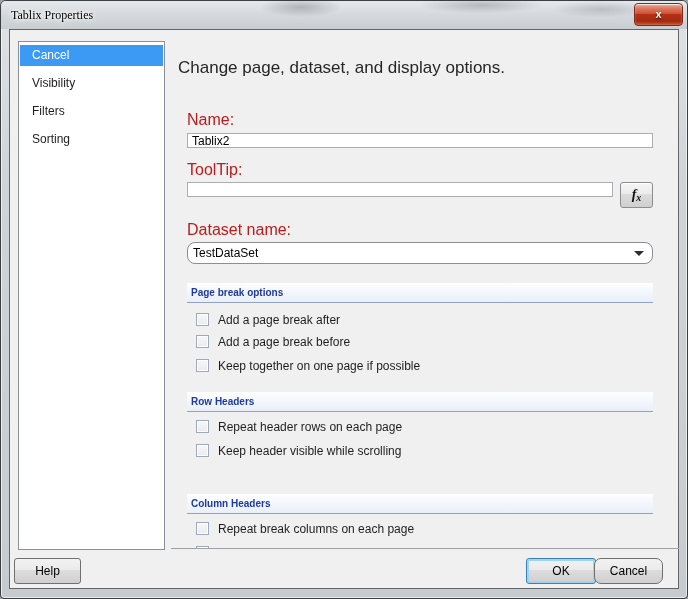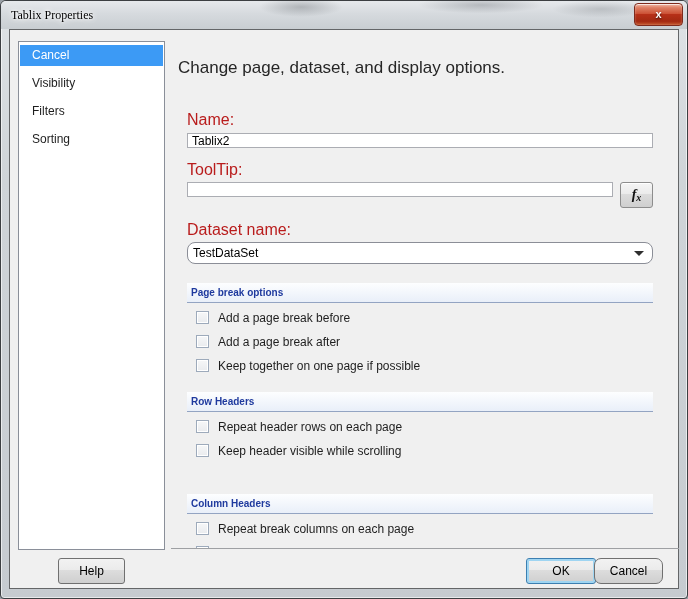--- a/index.html
+++ b/index.html
@@ -59,21 +59,21 @@
   .opt-row{margin-top:9px;height:15px;display:flex;align-items:center;}
   .opt-row.first{margin-top:7px;}
   .checkbox{width:13px;height:13px;box-sizing:border-box;margin-left:9px;border:1px solid #9daabb;
     background:linear-gradient(180deg,#f6f7f8 0%,#e9ebee 100%);box-shadow:inset 0 0 0 1px #fff;cursor:default;}
   .opt-label{margin-left:9px;font-size:12px;color:#1e1e1e;cursor:default;}
 
   
   .btn{position:absolute;top:528px;height:26px;box-sizing:border-box;border:1px solid #707070;border-radius:3px;
     background:linear-gradient(180deg,#f2f2f2 0%,#ebebeb 45%,#dddddd 46%,#cfcfcf 100%);
     font-size:12px;color:#000;text-align:center;line-height:24px;cursor:default;}
-  .btn-help{left:4px;width:67px;margin-left:44px;}
+  .btn-help{left:4px;width:67px;}
   .btn-ok{left:516px;width:70px;border-color:#3c7fb1;box-shadow:inset 0 0 0 2px #9fd5f2;}
   .btn-cancel{left:584px;width:69px;border-radius:7px;}
 </style>
 </head>
 <body>
 
 <div class="dialog">
   <div class="titlebar">
     <span class="title-text">Tablix Properties</span>
     <div class="close-btn">x</div>
@@ -100,27 +100,27 @@
         <div class="fx-btn"><span class="fx-f">f</span><span class="fx-x">x</span></div>
       </div>
 
       <div class="field-label mid">Dataset name:</div>
       <div class="combo">
         <span>TestDataSet</span>
         <span class="combo-arrow"></span>
       </div>
 
       <div class="section-header">Page break options</div>
+      <div class="opt-row">
+        <span class="checkbox"></span>
+        <span class="opt-label">Add a page break after</span>
+      </div>
       <div class="opt-row first">
         <span class="checkbox"></span>
         <span class="opt-label">Add a page break before</span>
-      </div>
-      <div class="opt-row">
-        <span class="checkbox"></span>
-        <span class="opt-label">Add a page break after</span>
       </div>
       <div class="opt-row">
         <span class="checkbox"></span>
         <span class="opt-label">Keep together on one page if possible</span>
       </div>
 
       <div class="section-header">Row Headers</div>
       <div class="opt-row first">
         <span class="checkbox"></span>
         <span class="opt-label">Repeat header rows on each page</span>

